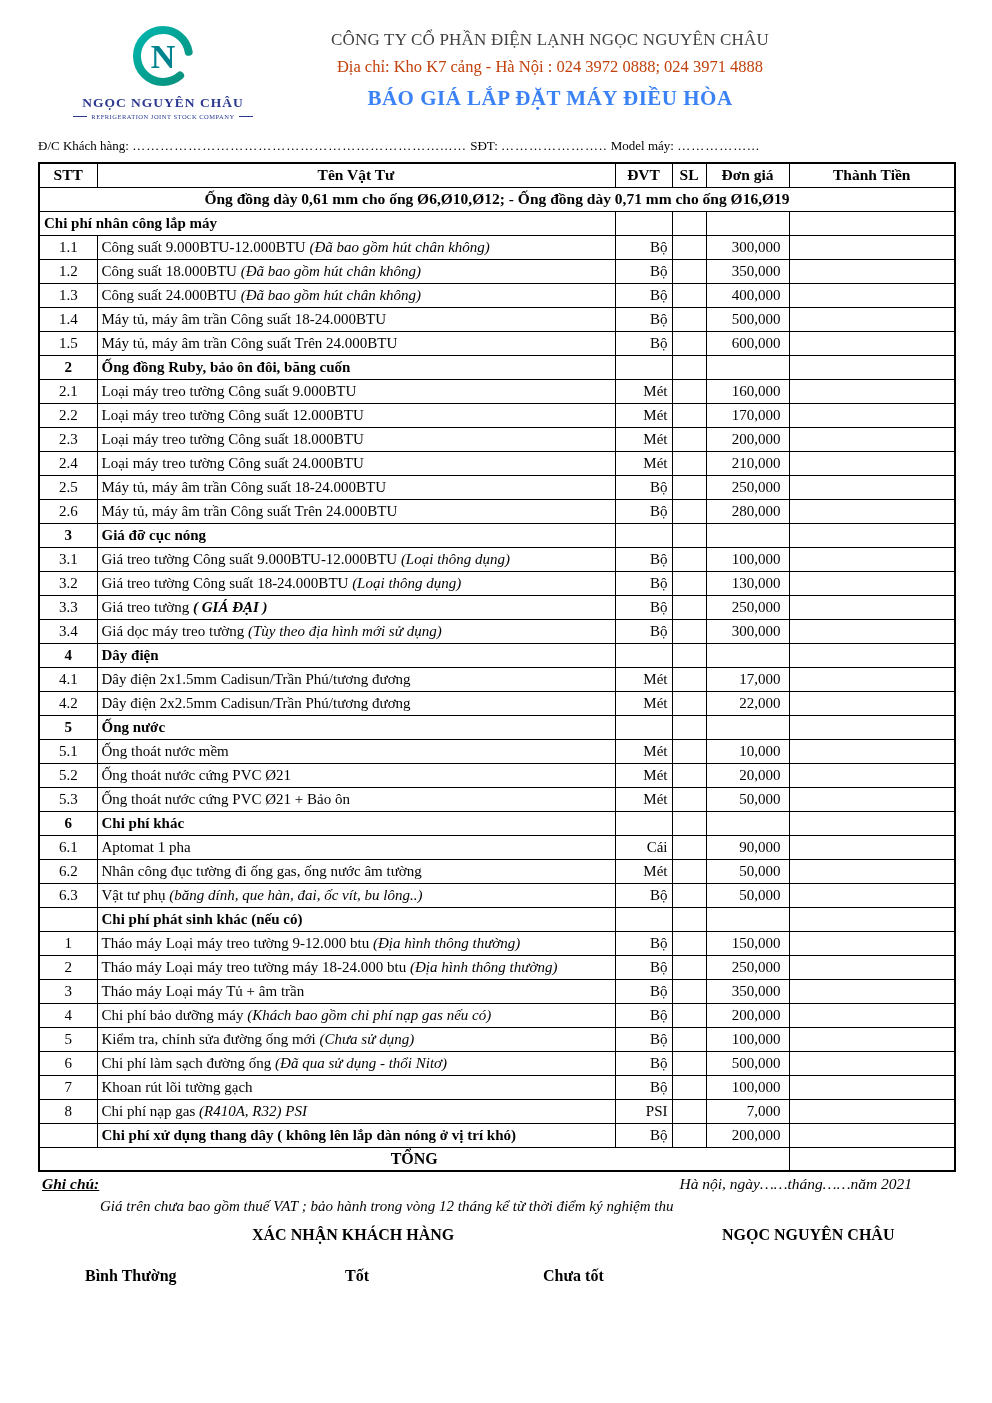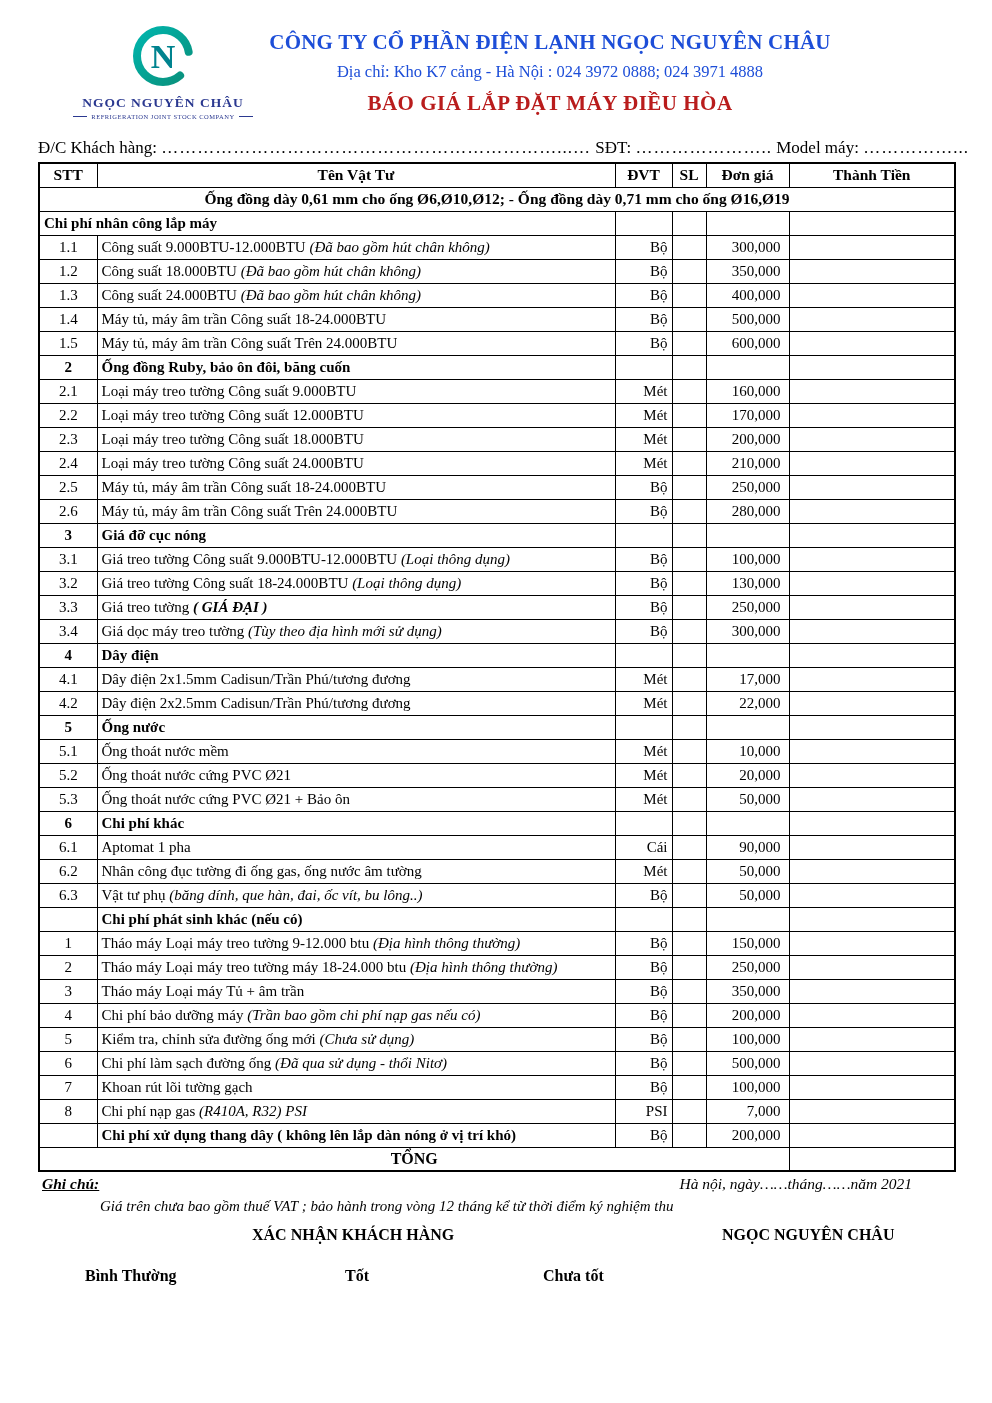--- a/index.html
+++ b/index.html
@@ -17,26 +17,26 @@
   }
   .logo-name {
     font-weight:bold; font-size:13.5px; letter-spacing:1px;
     color:#2B3990; white-space:nowrap; margin-top:1px;
   }
   .logo-sub-row { display:flex; align-items:center; justify-content:center; gap:4px; margin-top:2px; }
   .logo-sub-row .rule { display:inline-block; width:14px; height:1px; background:#2B3990; }
   .logo-sub { font-size:6.5px; letter-spacing:0.5px; color:#2B3990; white-space:nowrap; }
 
   .header-center { position:absolute; left:92px; top:6px; width:840px; text-align:center; }
-  .company-name { font-weight:bold; font-size:21px; color:#1d4ed8; letter-spacing:0.2px; }
-  .company-address { font-size:16.5px; color:#1d4ed8; margin-top:7px; }
-  .doc-title { font-weight:bold; font-size:21px; color:#b91c1c; margin-top:9px; letter-spacing:0.5px; }
+  .company-name { font-weight:normal; font-size:17px; color:#404040; letter-spacing:0.2px; }
+  .company-address { font-size:16.5px; color:#c2410c; margin-top:7px; }
+  .doc-title { font-weight:bold; font-size:21px; color:#3b82f6; margin-top:9px; letter-spacing:0.5px; }
 
   
-  .customer-line { margin-top:2px; font-size:17px; white-space:nowrap; height:20px; }
+  .customer-line { margin-top:2px; font-size:13px; white-space:nowrap; height:20px; }
   .customer-line .dots { letter-spacing:1px; }
 
   
   table.quote {
     width:916px; border-collapse:collapse; table-layout:fixed;
     border:2px solid #000; margin-top:4px;padding-left:20px;
   }
   .quote th, .quote td {
     border:1px solid #000; height:24px; font-size:15px;
     padding:0 4px; vertical-align:middle; overflow:hidden; white-space:nowrap;
@@ -389,21 +389,21 @@
         <tr>
           <td class="stt">3</td>
           <td class="name"><span>Tháo máy Loại máy Tủ + âm trần</span></td>
           <td class="unit">Bộ</td>
           <td class="qty"></td>
           <td class="price">350,000</td>
           <td class="total"></td>
         </tr>
         <tr>
           <td class="stt">4</td>
-          <td class="name"><span>Chi phí bảo dưỡng máy </span><span class="note">(Trần bao gồm chi phí nạp gas nếu có)</span></td>
+          <td class="name"><span>Chi phí bảo dưỡng máy </span><span class="note">(Khách bao gồm chi phí nạp gas nếu có)</span></td>
           <td class="unit">Bộ</td>
           <td class="qty"></td>
           <td class="price">200,000</td>
           <td class="total"></td>
         </tr>
         <tr>
           <td class="stt">5</td>
           <td class="name"><span>Kiểm tra, chỉnh sửa đường ống mới </span><span class="note">(Chưa sử dụng)</span></td>
           <td class="unit">Bộ</td>
           <td class="qty"></td>

